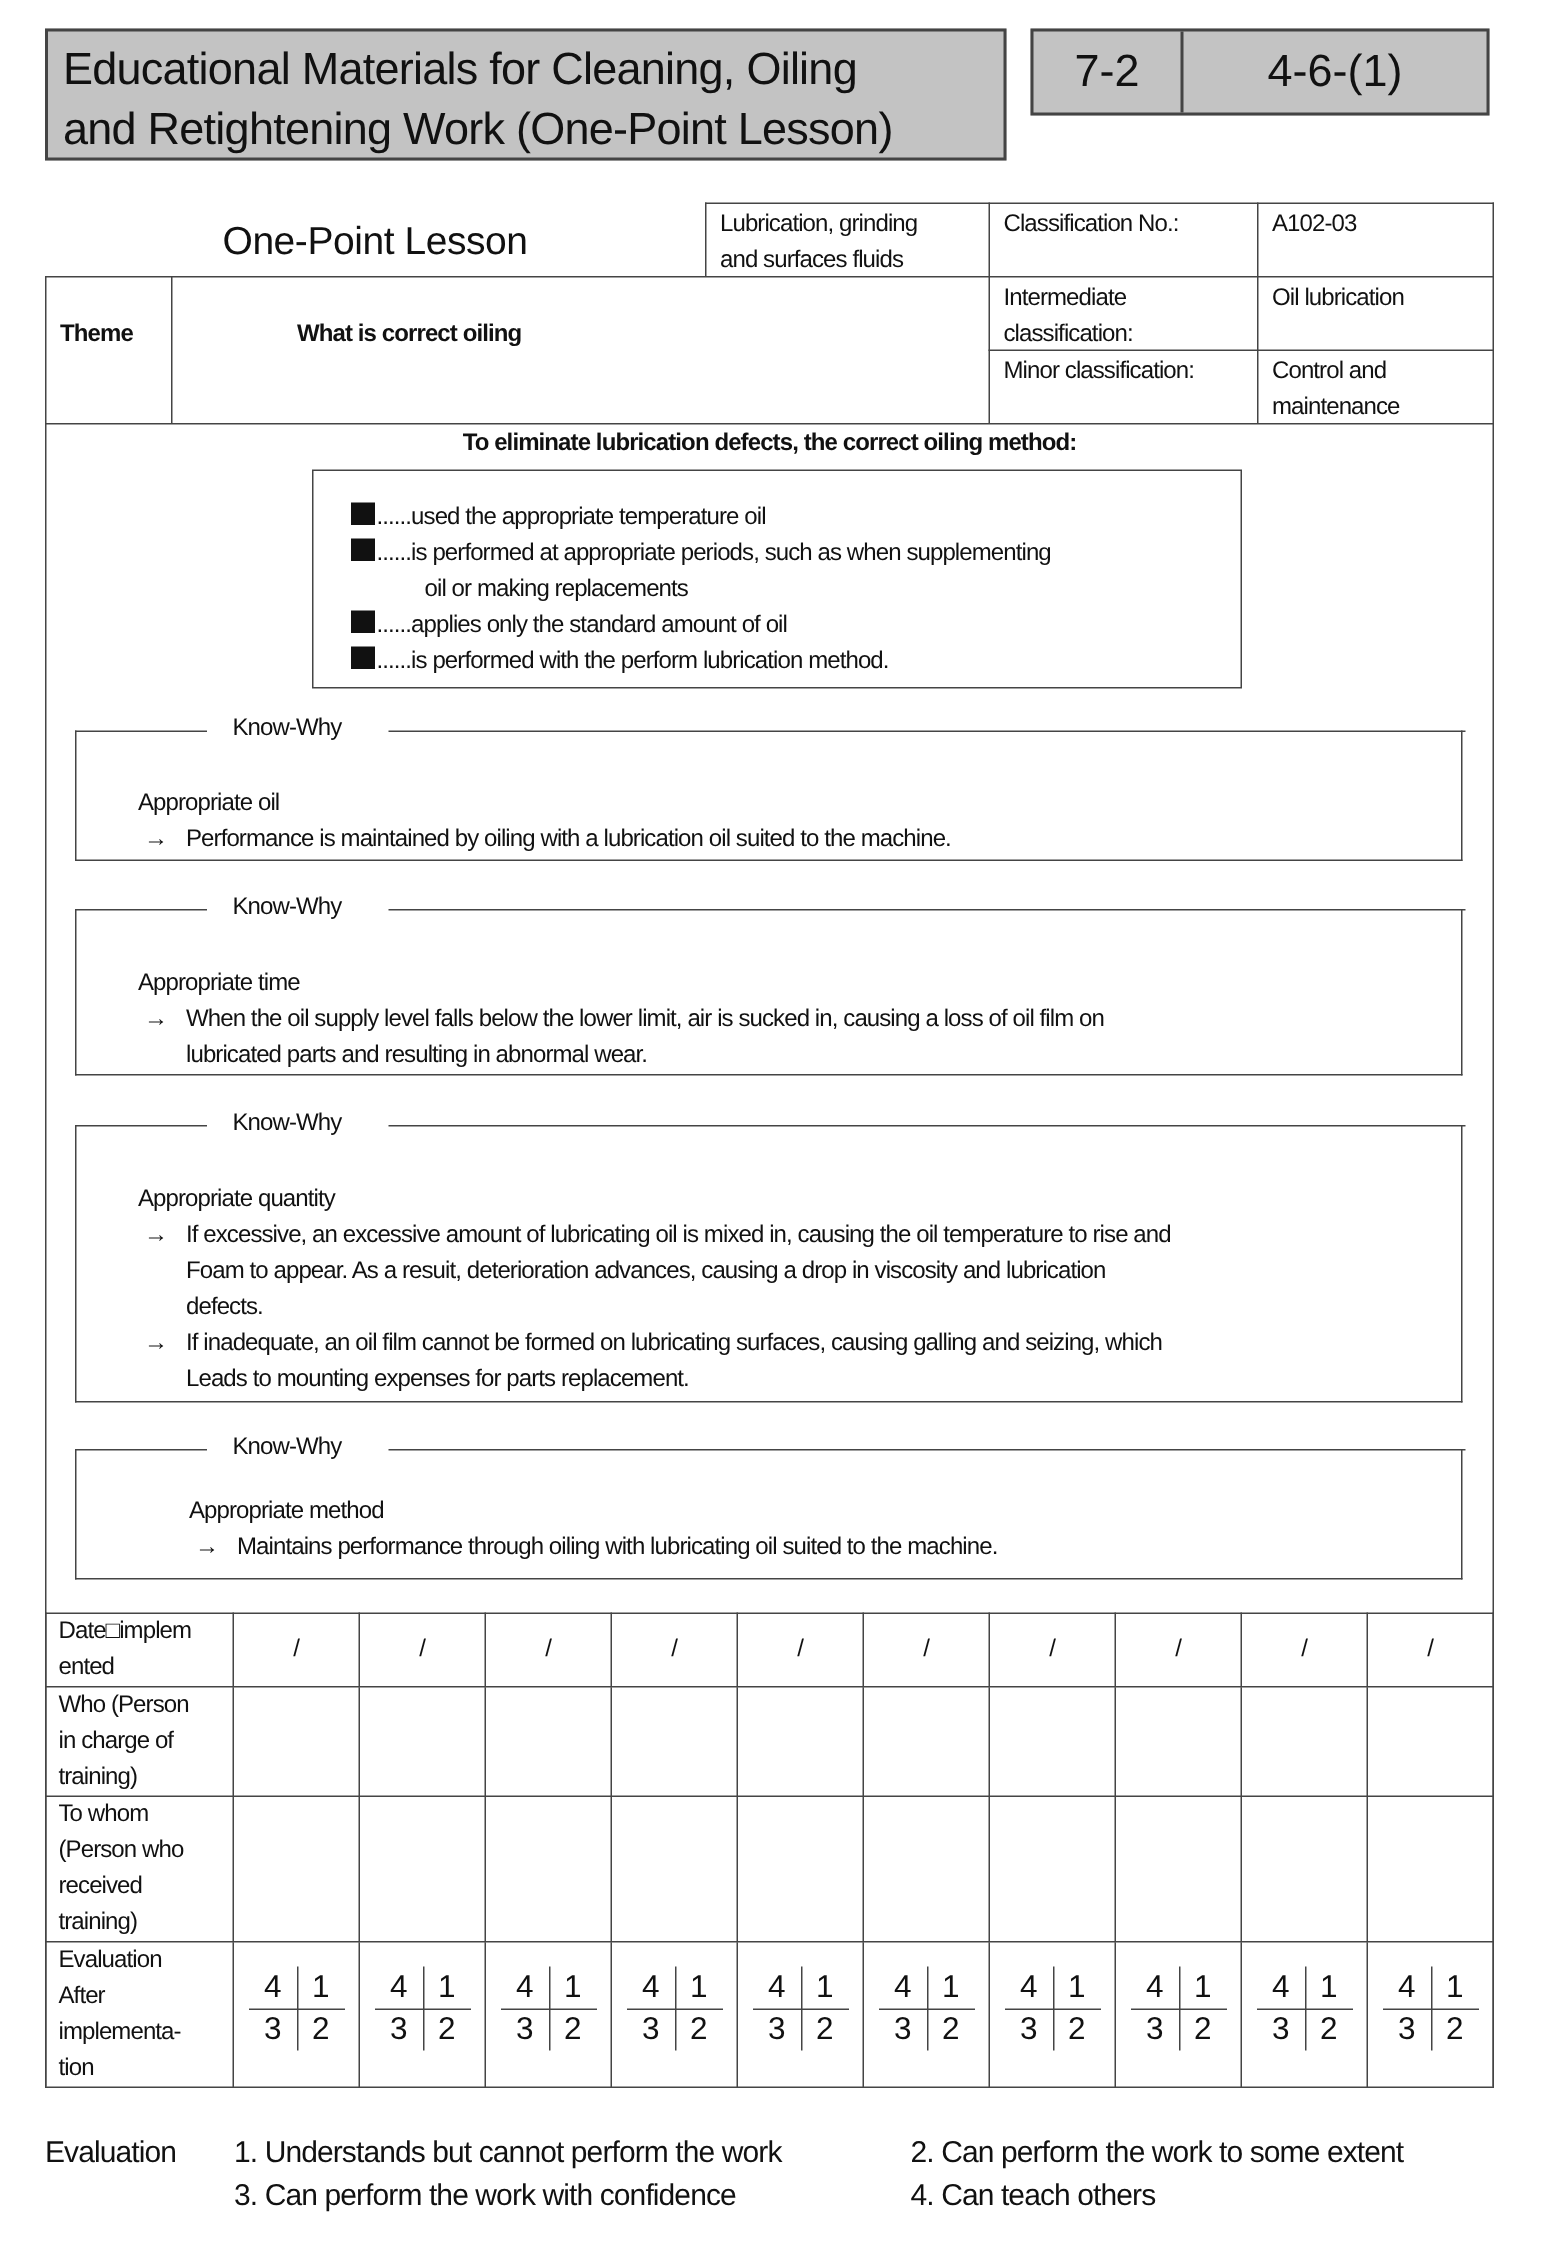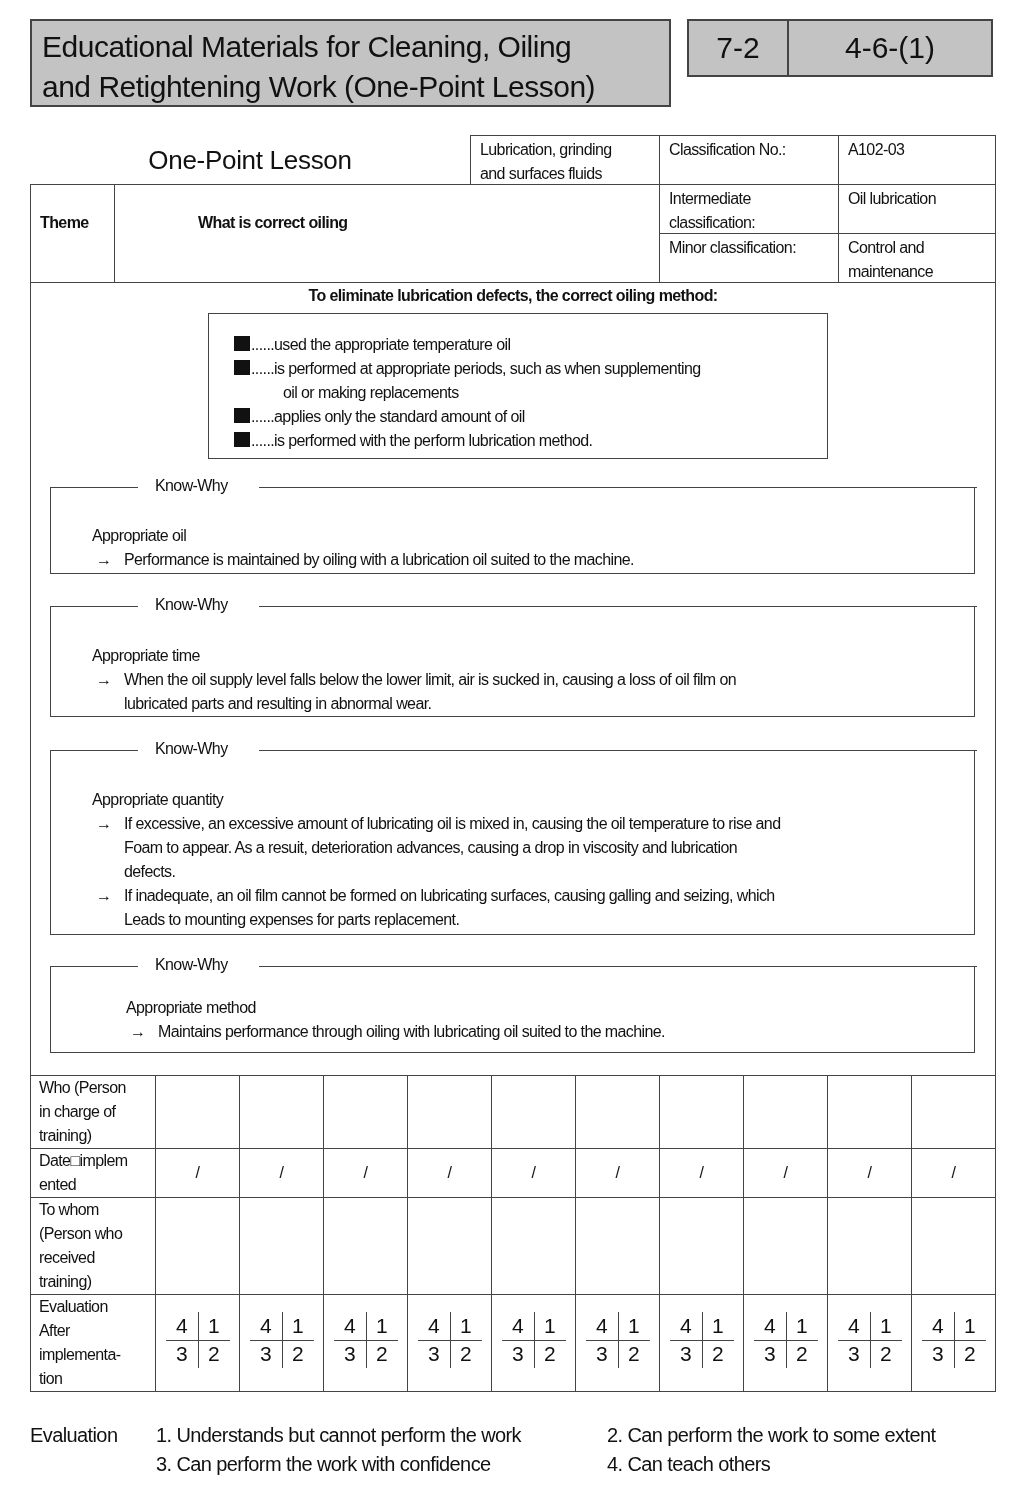--- a/index.html
+++ b/index.html
@@ -150,52 +150,52 @@
       <col style="width:84px">
       <col style="width:84px">
       <col style="width:84px">
     <col style="width:84px">
       <col style="width:84px">
       <col style="width:84px">
       <col style="width:84px">
       <col style="width:84px">
   </colgroup>
   <tbody>
-      <tr style="height:73px;">
+      <tr style="height:49px;">
+    <td>
+      <div>Date□implem</div>
+      <div>ented</div>
+    </td>
+    <td class="v">/</td>
+    <td class="v">/</td>
+    <td class="v">/</td>
+    <td class="v">/</td>
+    <td class="v">/</td>
+    <td class="v">/</td>
+    <td class="v">/</td>
+    <td class="v">/</td>
+    <td class="v">/</td>
+    <td class="v">/</td>
+  </tr>
+  <tr style="height:73px;">
     <td>
       <div>Who (Person</div>
       <div>in charge of</div>
       <div>training)</div>
     </td>
     <td></td>
         <td></td>
     <td></td>
         <td></td>
     <td></td>
         <td></td>
     <td></td>
         <td></td>
     <td></td>
         <td></td>
-  </tr>
-  <tr style="height:49px;">
-    <td>
-      <div>Date□implem</div>
-      <div>ented</div>
-    </td>
-    <td class="v">/</td>
-    <td class="v">/</td>
-    <td class="v">/</td>
-    <td class="v">/</td>
-    <td class="v">/</td>
-    <td class="v">/</td>
-    <td class="v">/</td>
-    <td class="v">/</td>
-    <td class="v">/</td>
-    <td class="v">/</td>
   </tr>
   <tr style="height:97px;">
     <td>
       <div>To whom</div>
       <div>(Person who</div>
       <div>received</div>
       <div>training)</div>
     </td>
     <td></td>
         <td></td>

